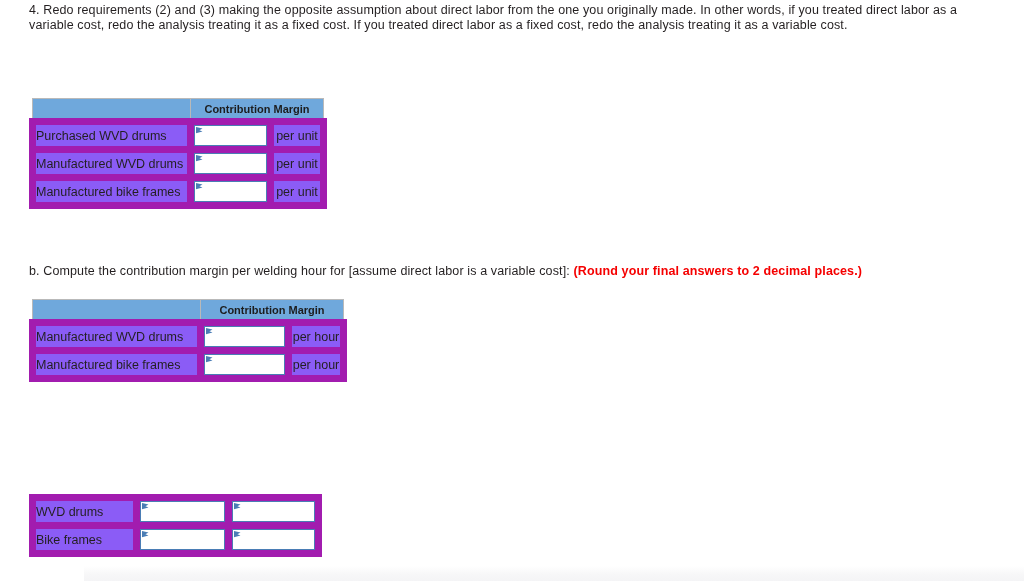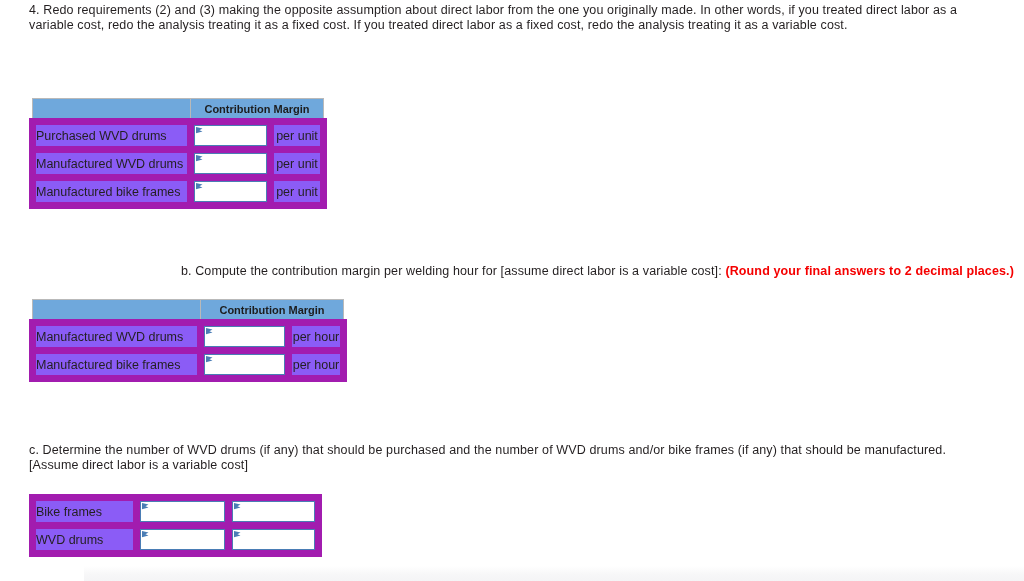--- a/index.html
+++ b/index.html
@@ -43,21 +43,20 @@
     position: absolute;
     left: 29px;
     top: 48px;
     width: 990px;
   }
   .part-b {
     position: absolute;
     left: 29px;
     top: 264px;
     width: 990px;
-    text-align: right;
   }
   .part-c {
     position: absolute;
     left: 29px;
     top: 443px;
     width: 980px;
   }
   .red {
     color: #f50000;
     font-weight: bold;
@@ -245,53 +244,49 @@
             <path d="M0 0 L6.5 1.6 L3.4 3.2 L6.5 4.6 L0 6.2 Z" fill="#4a7db5"></path>
           </svg>
           <input class="ansbox" type="text" value="" style="">
         </span>
       </td>
       <td class="unit">per hour</td>
     </tr>
   </tbody>
     </table>
 
-  <div class="para part-c">
-    <span>c. Determine the number of WVD drums (if any) that should be purchased and the number of WVD drums and/or bike frames (if any) that should be manufactured.</span><br>
-    <span>[Assume direct labor is a variable cost]</span>
-  </div>
 
   <table class="tbl" id="table-c">
     <colgroup>
       <col style="width:104px">
       <col style="width:92px">
       <col style="width:90px">
     </colgroup>
     <tbody>
     <tr>
+      <td class="lbl">WVD drums</td>
+      <td class="inputcell">
+        <span class="flagwrap">
+          <svg class="flag" viewBox="0 0 7 8">
+            <path d="M0 0 L6.5 1.6 L3.4 3.2 L6.5 4.6 L0 6.2 Z" fill="#4a7db5"></path>
+          </svg>
+          <input class="ansbox" type="text" value="" style="">
+        </span>
+      </td>
+      <td class="inputcell">
+        <span class="flagwrap">
+          <svg class="flag" viewBox="0 0 7 8">
+            <path d="M0 0 L6.5 1.6 L3.4 3.2 L6.5 4.6 L0 6.2 Z" fill="#4a7db5"></path>
+          </svg>
+          <input class="ansbox" type="text" value="" style="">
+        </span>
+      </td>
+    </tr>
+    <tr>
       <td class="lbl">Bike frames</td>
-      <td class="inputcell">
-        <span class="flagwrap">
-          <svg class="flag" viewBox="0 0 7 8">
-            <path d="M0 0 L6.5 1.6 L3.4 3.2 L6.5 4.6 L0 6.2 Z" fill="#4a7db5"></path>
-          </svg>
-          <input class="ansbox" type="text" value="" style="">
-        </span>
-      </td>
-      <td class="inputcell">
-        <span class="flagwrap">
-          <svg class="flag" viewBox="0 0 7 8">
-            <path d="M0 0 L6.5 1.6 L3.4 3.2 L6.5 4.6 L0 6.2 Z" fill="#4a7db5"></path>
-          </svg>
-          <input class="ansbox" type="text" value="" style="">
-        </span>
-      </td>
-    </tr>
-    <tr>
-      <td class="lbl">WVD drums</td>
       <td class="inputcell">
         <span class="flagwrap">
           <svg class="flag" viewBox="0 0 7 8">
             <path d="M0 0 L6.5 1.6 L3.4 3.2 L6.5 4.6 L0 6.2 Z" fill="#4a7db5"></path>
           </svg>
           <input class="ansbox" type="text" value="" style="">
         </span>
       </td>
       <td class="inputcell">
         <span class="flagwrap">

